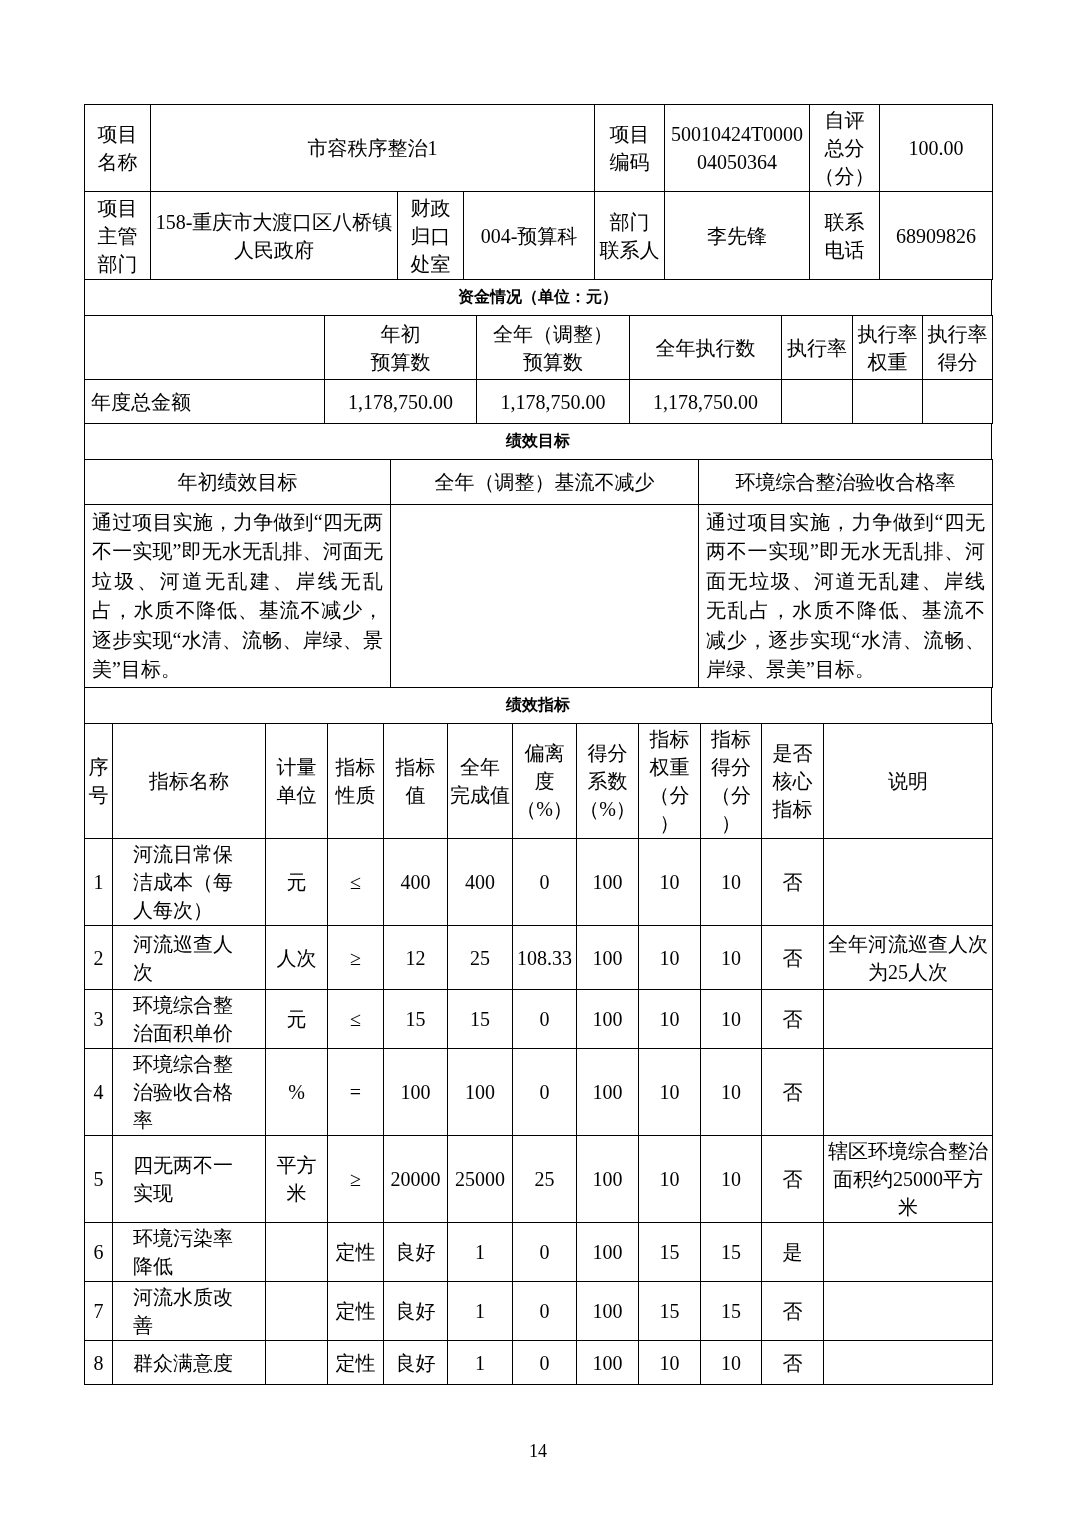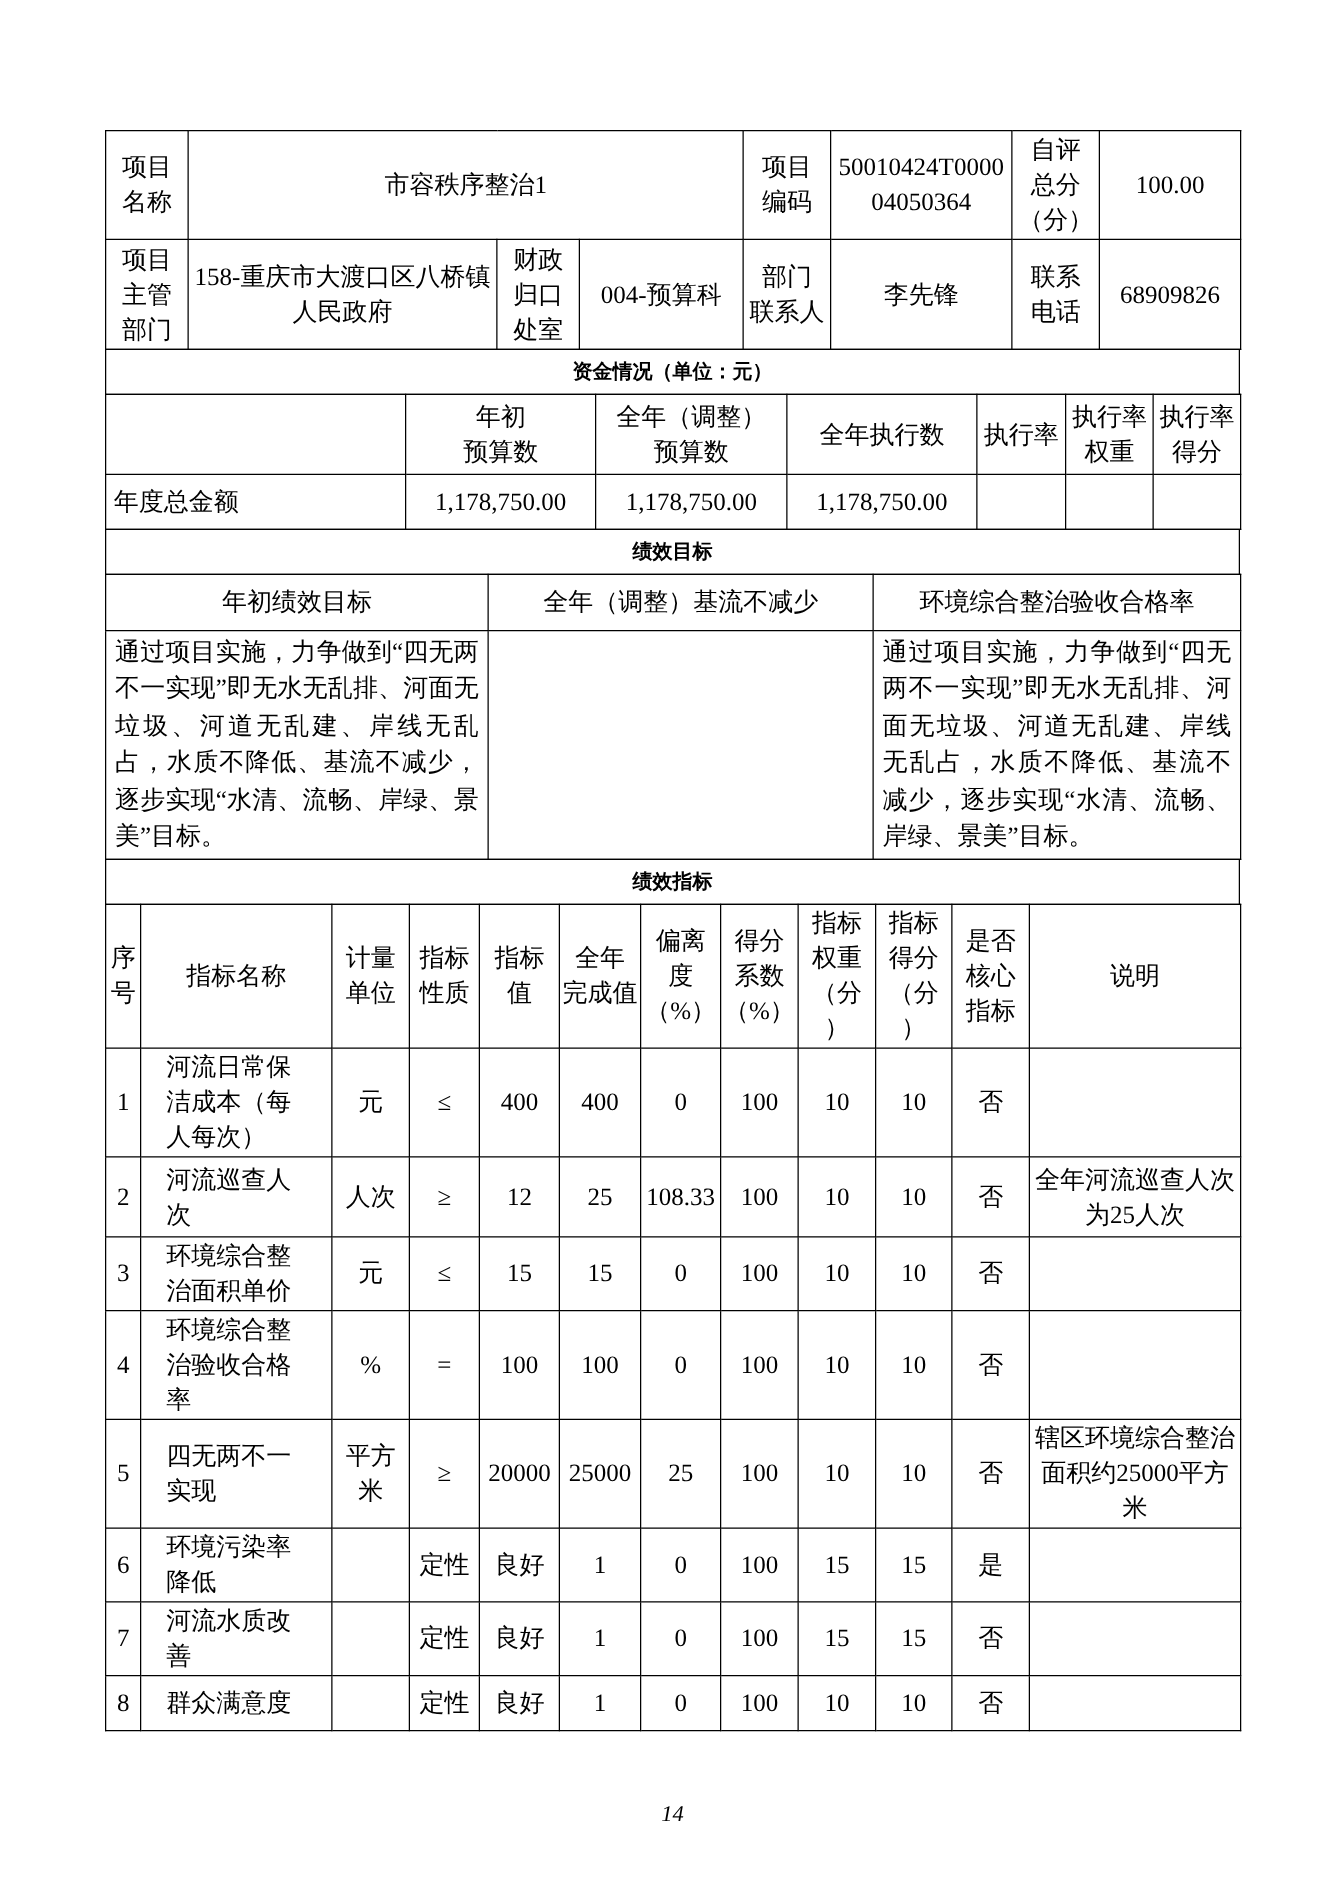--- a/index.html
+++ b/index.html
@@ -67,21 +67,20 @@
     line-height: 1.47;
   }
   
   .tbl-ind thead tr { height: 90px; }
   .tbl-ind tbody td:nth-child(2) { text-align: left; padding: 1px 20px; }
   .tbl-ind tbody td:nth-child(7) { word-break: break-all; }
   .page-num {
     margin-top: 56px;
     text-align: center;
     font-size: 18px;
-    font-style: italic;
   }
 </style>
 </head>
 <body>
 
 <div class="doc">
 
   <table class="tbl-info">
     <colgroup>
       <col style="width:66px">

